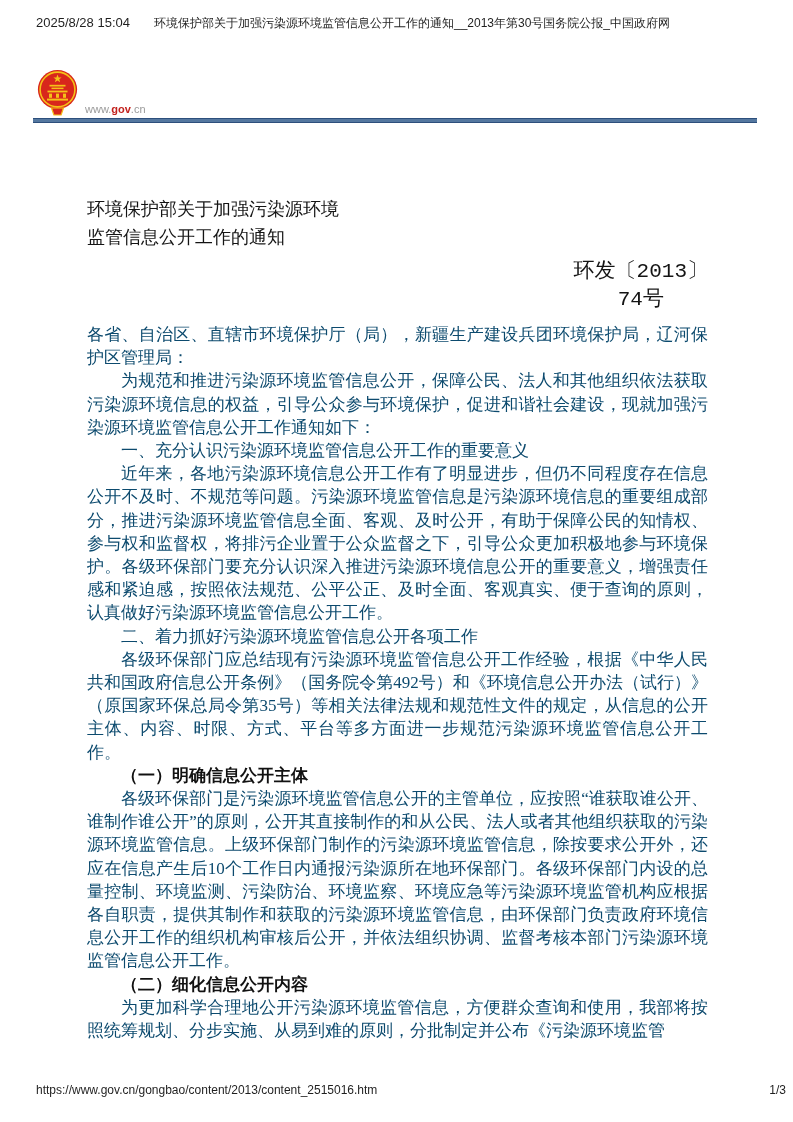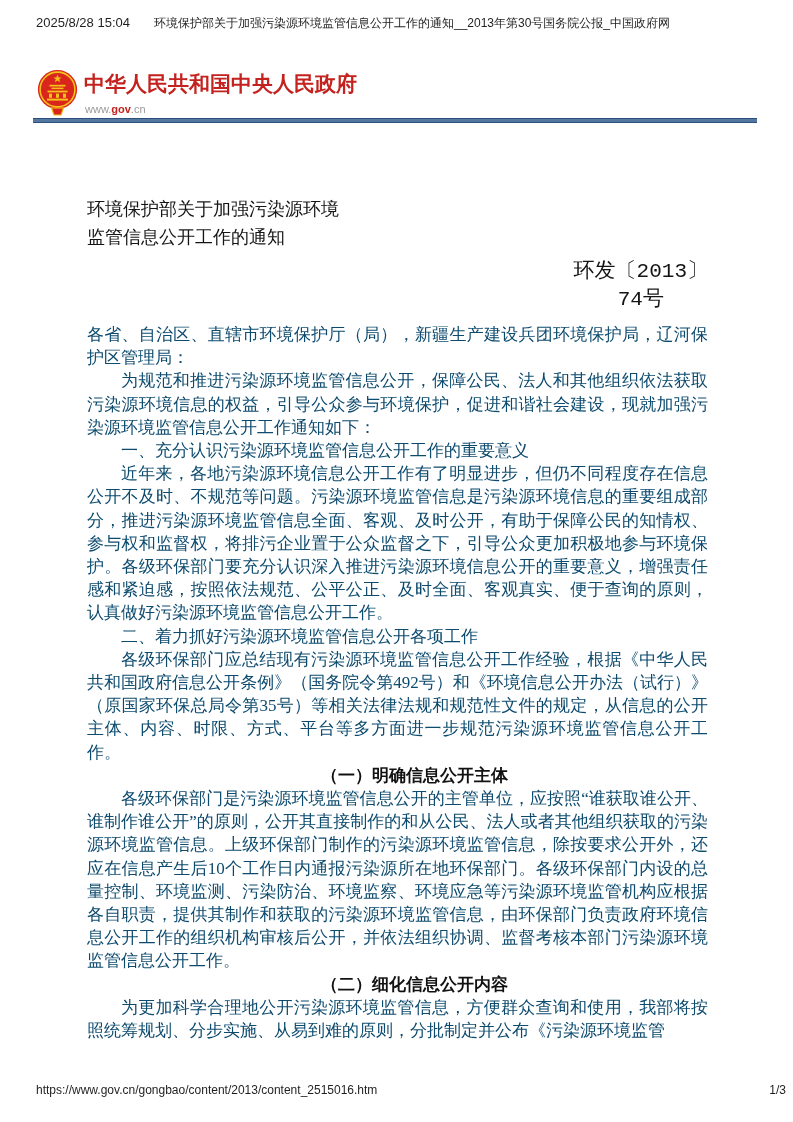--- a/index.html
+++ b/index.html
@@ -24,21 +24,21 @@
   
   .article{position:absolute;left:87px;top:195px;width:621px;}
   .doc-title{text-align:left;font-size:18px;line-height:28px;font-weight:400;
         font-family:"Liberation Serif",serif;color:#141414;}
   .doc-number{margin:7px 0 0 auto;width:max-content;min-width:112px;text-align:center;
         font-size:21px;line-height:28px;font-family:Liberation Mono, monospace;color:#141414;}
   .body-text{margin-top:9px;}
   .body-text p{margin:0;text-indent:2em;font-size:17px;line-height:23.2px;text-align:justify;
         font-family:"Liberation Serif",serif;color:#0c4a6e;}
   .body-text p.no-indent{text-indent:0;}
-  .body-text p.heading-sans{font-family:"Liberation Sans",sans-serif;font-weight:700;text-align:center;color:#111;}
+  .body-text p.heading-sans{font-family:"Liberation Sans",sans-serif;font-weight:700;text-align:left;color:#111;}
 
   
   .print-footer-url{position:absolute;top:1083px;left:36px;font-size:12px;color:#1f1f1f;white-space:nowrap;}
   .print-footer-page{position:absolute;top:1083px;right:38px;font-size:12px;color:#1f1f1f;}
 </style>
 </head>
 <body>
 
 <div class="page">
 
@@ -54,21 +54,20 @@
         <rect x="12.5" y="15.8" width="16" height="1.7" fill="#f5c018"></rect>
         <rect x="14.5" y="18.6" width="12" height="1.5" fill="#f5c018"></rect>
         <rect x="10.5" y="21.6" width="20" height="1.8" fill="#f5c018"></rect>
         <rect x="12" y="24.6" width="3" height="4.2" fill="#f5c018"></rect>
         <rect x="19" y="24.6" width="3" height="4.2" fill="#f5c018"></rect>
         <rect x="26" y="24.6" width="3" height="4.2" fill="#f5c018"></rect>
         <rect x="10" y="29.6" width="21" height="2" fill="#f5c018"></rect>
         <path d="M14.5 39 h12 l-2.4 7 h-7.2 Z" fill="#d8261c" stroke="#f5c018" stroke-width="1.2"></path>
       </svg>
     </span>
-    <div class="brand">中华人民共和国中央人民政府</div>
     <div class="site-url"><span>www.</span><span class="hl">gov</span><span>.cn</span></div>
     <div class="banner-rule"></div>
   </div>
 
   <div class="article">
     <div class="doc-title">环境保护部关于加强污染源环境</div>
     <div class="doc-title">监管信息公开工作的通知</div>
 
     <div class="doc-number">
       <div>环发〔2013〕</div>

